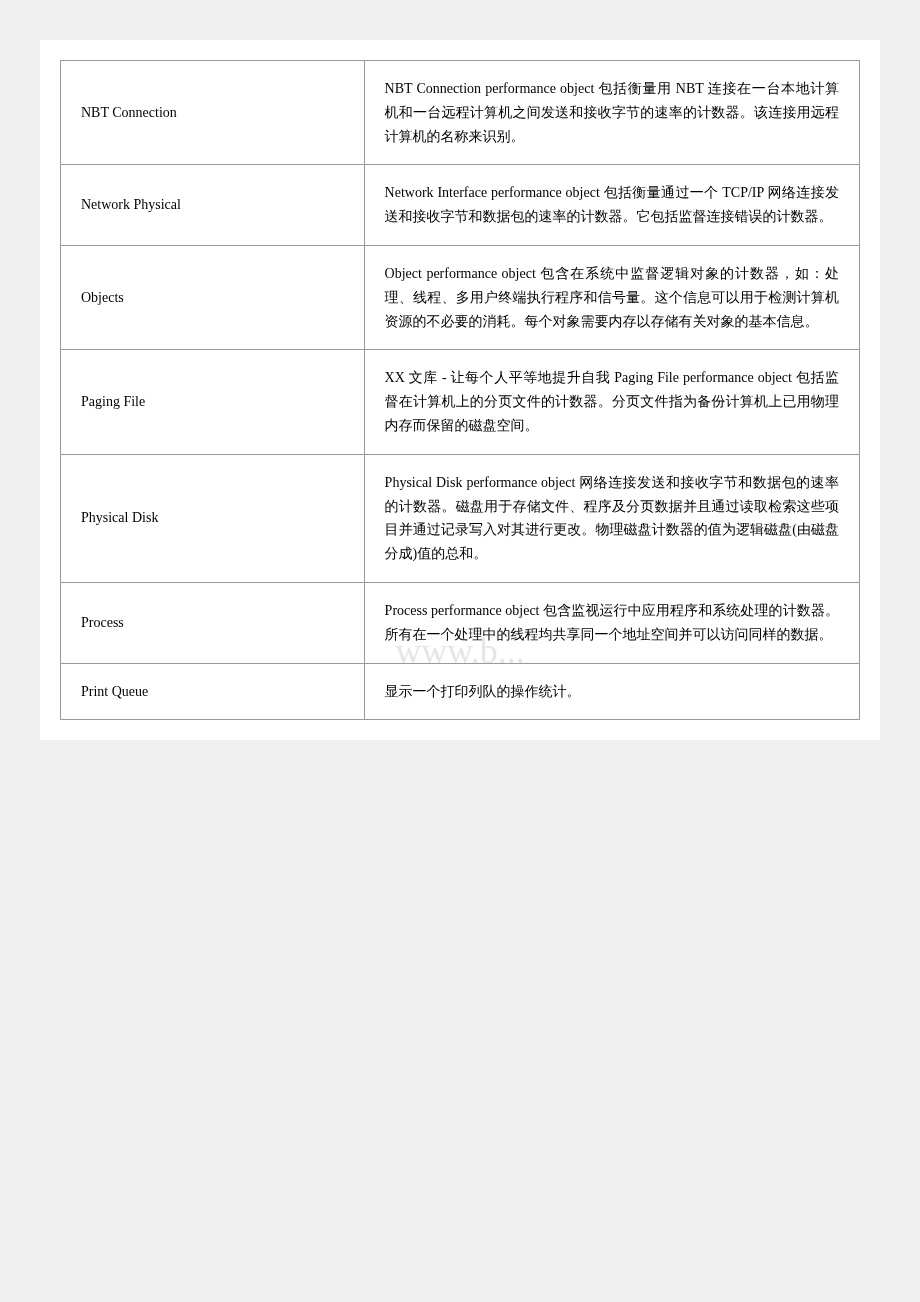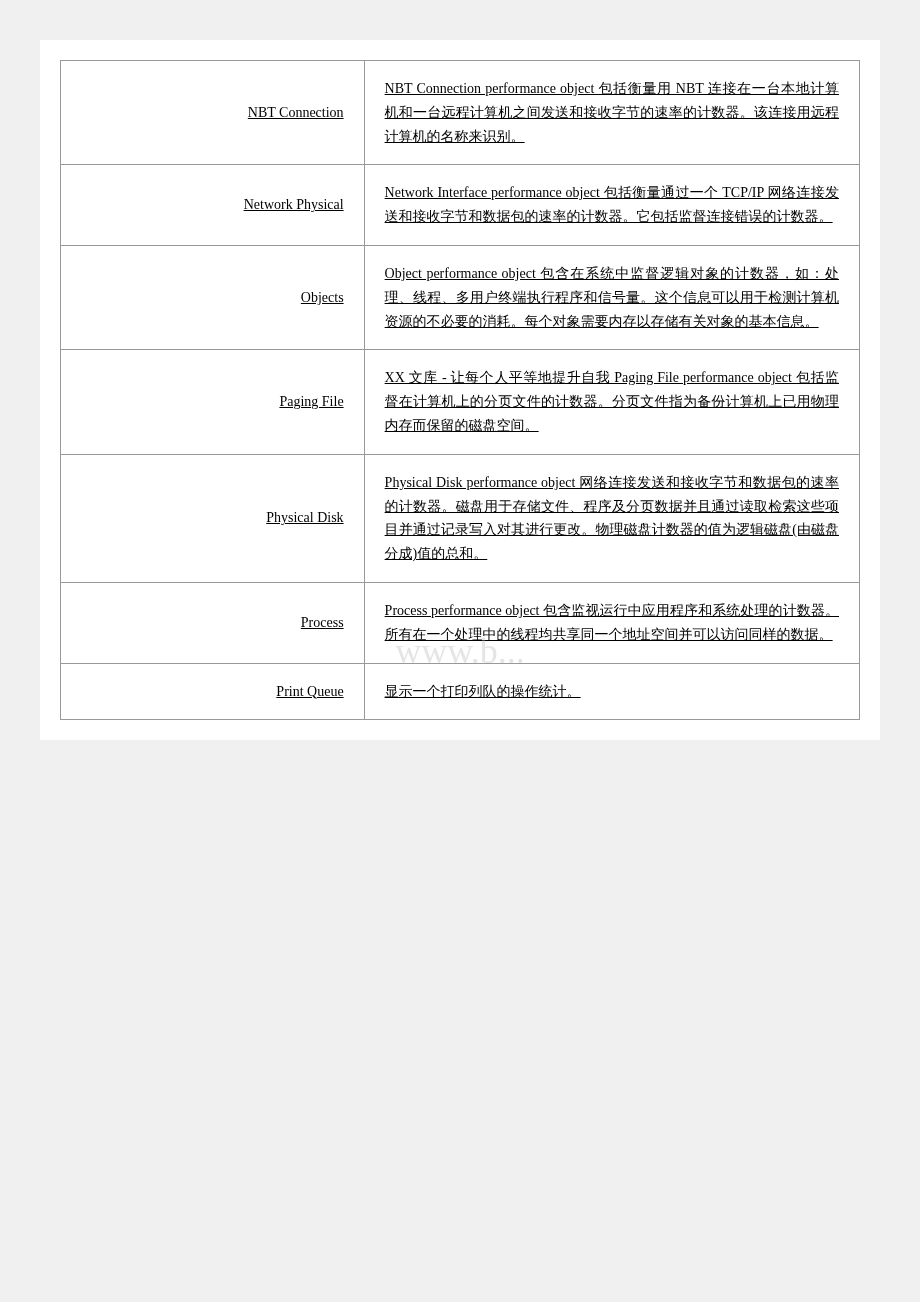--- a/index.html
+++ b/index.html
@@ -30,26 +30,25 @@
       border: 1px solid #999;
     }
 
     .data-table td {
       border: 1px solid #999;
       padding: 16px 20px;
       vertical-align: middle;
       font-size: 14px;
       line-height: 1.7;
       color: #000;
-      text-decoration: underline;
     }
 
     .col-name {
       width: 38%;
-      text-align: right;
+      text-align: left;
       font-size: 14px;
     }
 
     .col-desc {
       width: 62%;
       text-align: justify;
       font-size: 14px;
     }
 
     .watermark {

